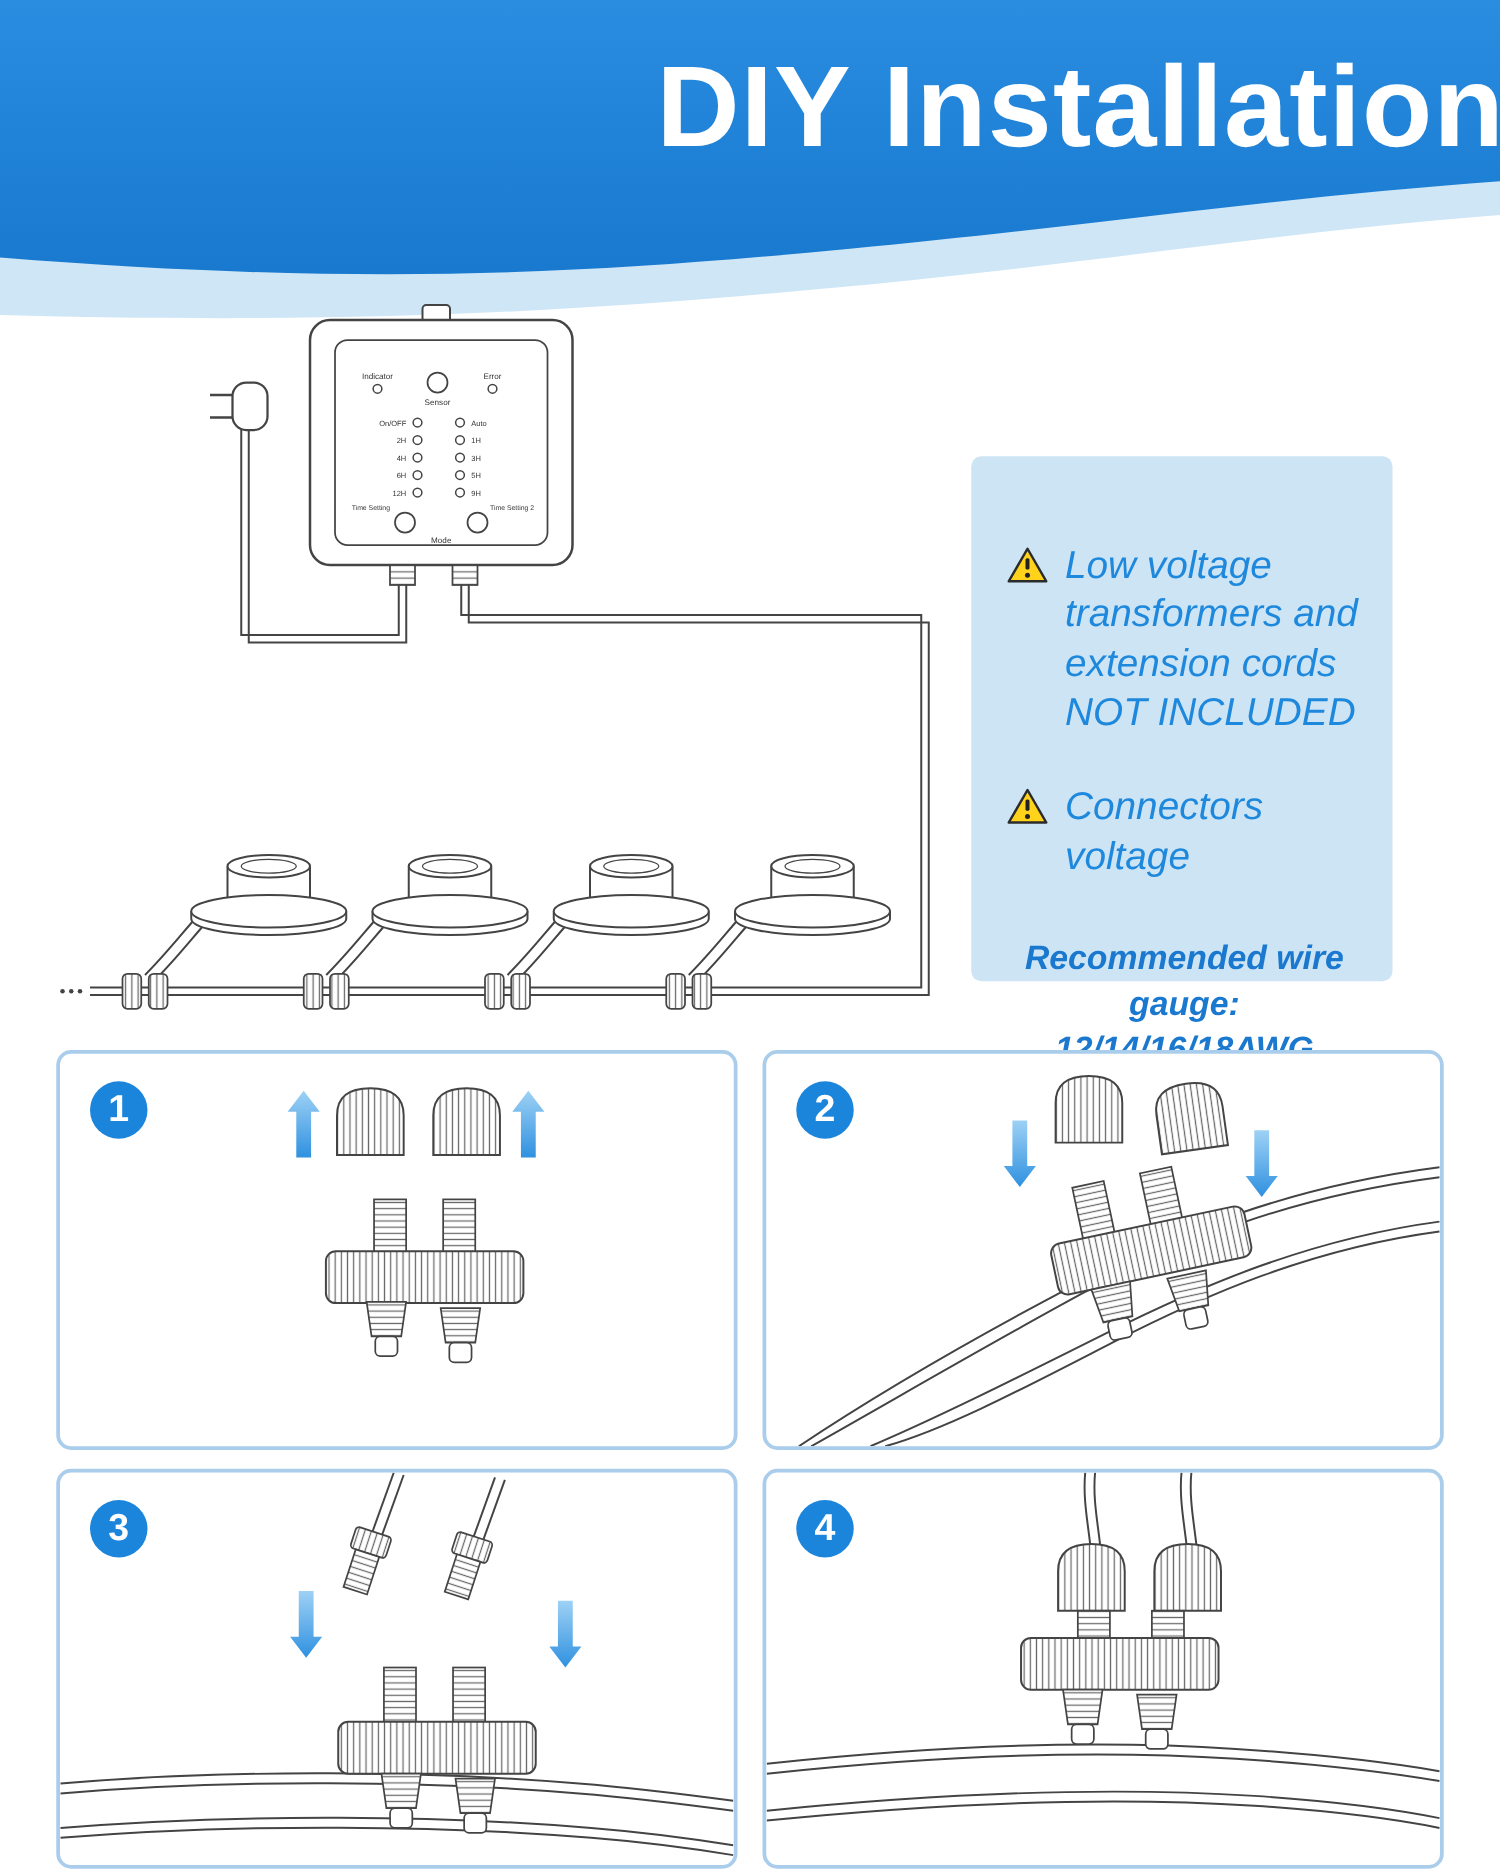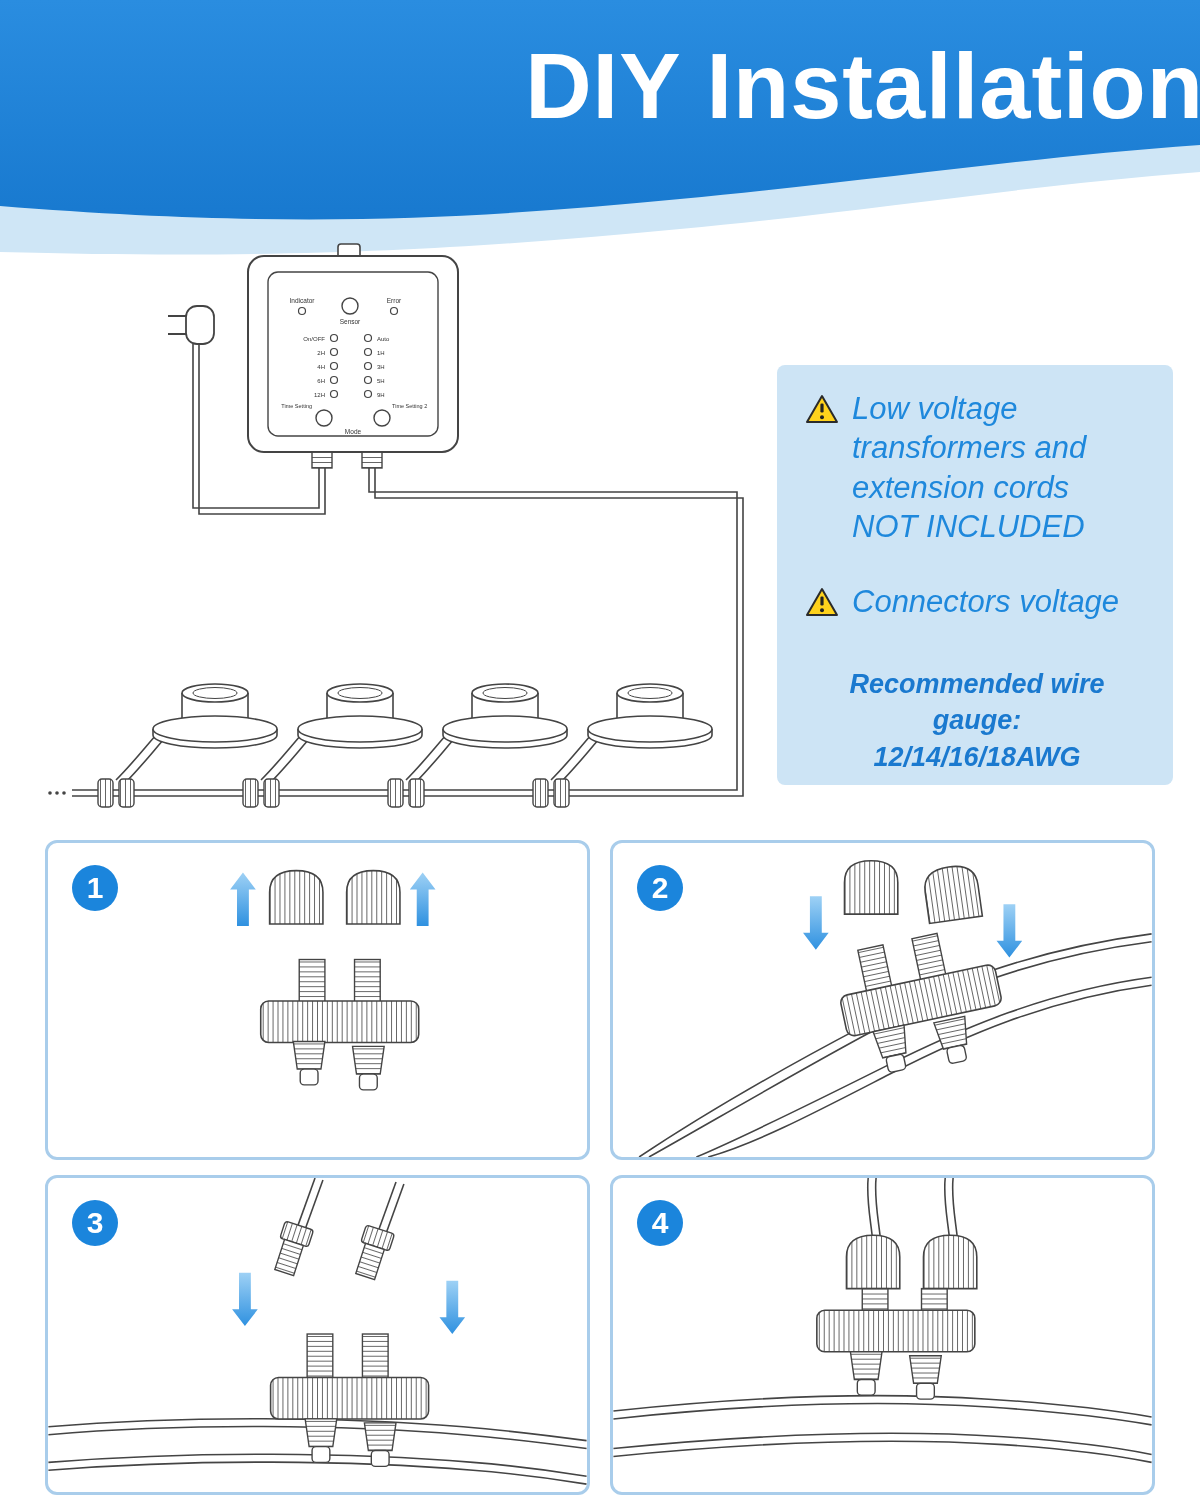--- a/index.html
+++ b/index.html
@@ -7,22 +7,22 @@
         font-family:"Liberation Sans",sans-serif;}
   
   .hero{position:absolute;top:0;left:0;width:1200px;height:300px;}
   .hero svg{position:absolute;top:0;left:0;}
   .hero h1{position:absolute;top:30px;left:0;width:100%;margin:4px;text-align:right;
            color:#ffffff;font-size:92px;font-weight:800;letter-spacing:1px;}
   
   .diagram{position:absolute;top:230px;left:0;width:1200px;height:610px;}
   svg text{font-family:"Liberation Sans",sans-serif;fill:#333;}
   
-  .notes{position:absolute;left:777px;top:365px;width:396px;height:420px;box-sizing:border-box;
-         background:#cde4f5;border-radius:8px;padding:24px 24px 0 28px;}
+  .notes{position:absolute;left:777px;top:365px;width:337px;height:420px;box-sizing:border-box;
+         background:#cde4f5;border-radius:8px;padding:67px 24px 0 28px;}
   .note-row{display:flex;align-items:flex-start;gap:13px;margin-bottom:36px;}
   .note-icon{flex:0 0 34px;padding-top:5px;}
   .note-text{margin:0;color:#1e88dc;font-style:italic;font-size:31px;line-height:1.27;
              font-weight:500;white-space:pre-line;}
   .gauge{margin-top:44px;text-align:center;color:#1a79cf;font-style:italic;font-weight:700;
          font-size:27px;line-height:1.35;white-space:pre-line;}
   
   .steps{position:absolute;left:45px;top:840px;width:1110px;display:grid;
          grid-template-columns:545px 545px;grid-auto-rows:320px;gap:15px 20px;}
   .panel{position:relative;border:3px solid #a9cdeb;border-radius:12px;background:#fff;

